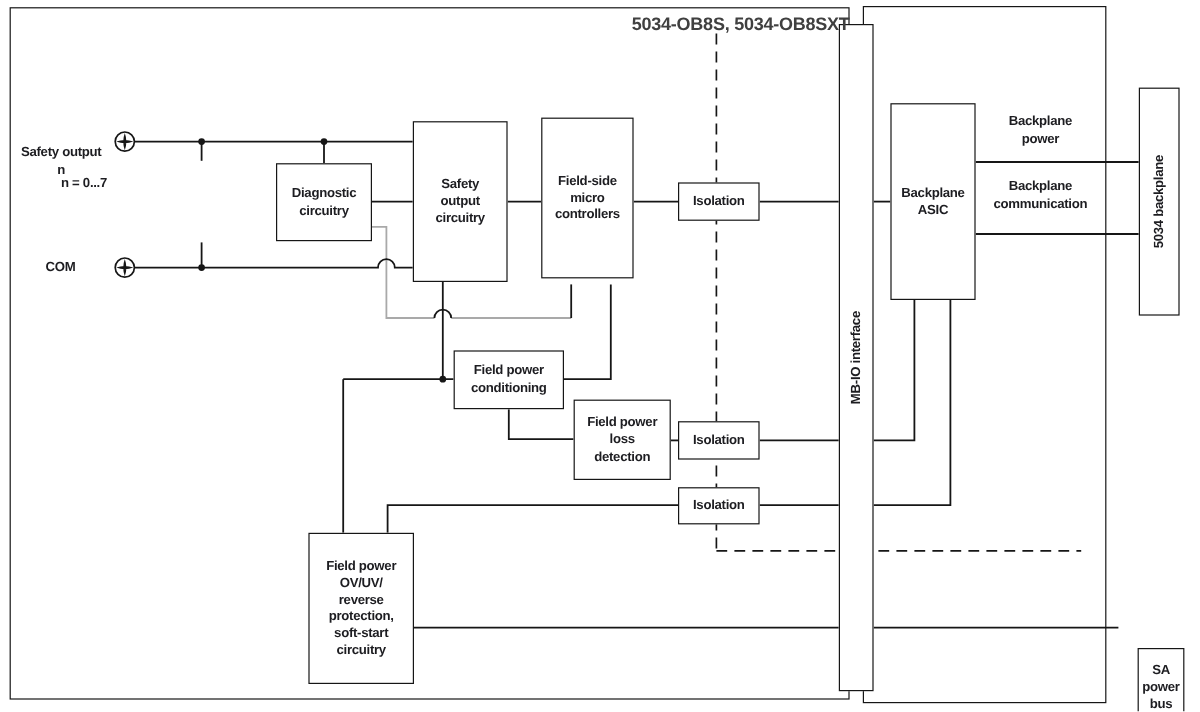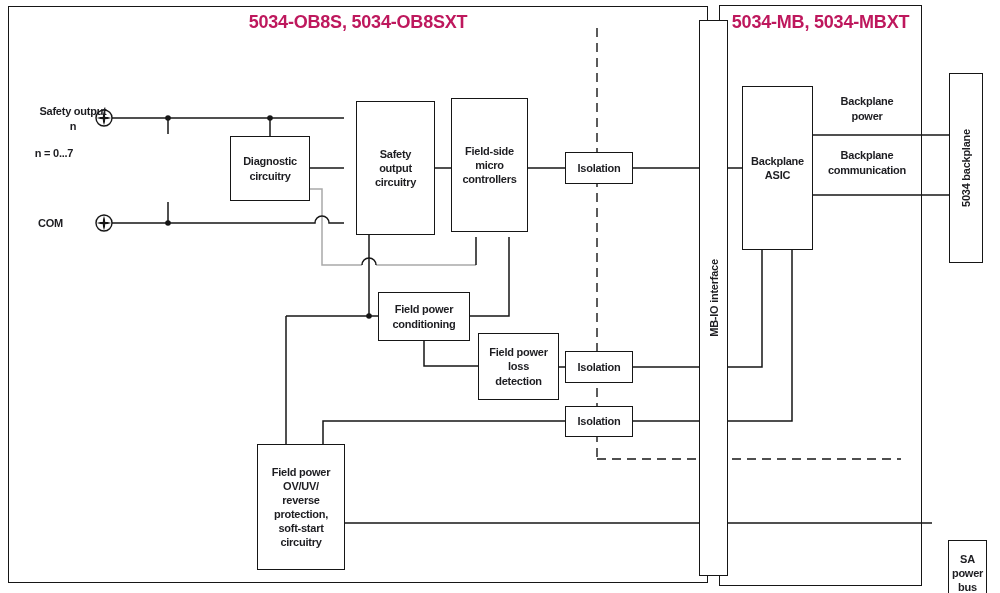--- a/index.html
+++ b/index.html
@@ -14,22 +14,22 @@
     display:flex;align-items:center;justify-content:center;
   }
   .box{
     position:absolute;border:1.5px solid #161616;background:#ffffff;z-index:4;box-sizing:border-box;
     display:flex;align-items:center;justify-content:center;text-align:center;
     font-size:11px;line-height:1.28;font-weight:700;letter-spacing:-0.25px;
     white-space:pre-line;color:#1d1d21;
   }
   .vtext{transform:rotate(-90deg);white-space:nowrap;font-size:11px;font-weight:700;letter-spacing:-0.25px;color:#1d1d21;}
   .title{
-    position:absolute;z-index:5;text-align:center;font-size:18px;font-weight:700;
-    letter-spacing:-0.2px;color:#be185d;white-space:nowrap;
+    position:absolute;z-index:5;text-align:right;font-size:15px;font-weight:700;
+    letter-spacing:-0.2px;color:#404040;white-space:nowrap;
   }
   .lbl{
     position:absolute;z-index:5;font-size:11px;font-weight:700;letter-spacing:-0.25px;
     line-height:15px;white-space:pre-line;color:#1d1d21;
   }
   .center{text-align:center;}
   .right{text-align:left;}
 </style>
 </head>
 <body>
@@ -94,29 +94,28 @@
       <circle cx="104" cy="223" r="8" fill="#ffffff" stroke="#161616" stroke-width="1.4"></circle>
       <path d="M104,215.8 Q106.6,223 104,230.2 Q101.4,223 104,215.8 Z
                M96.8,223 Q104,220.4 111.2,223 Q104,225.6 96.8,223 Z" fill="#161616"></path>
     </g>
   </svg>
 
   <div class="obox" style="left:8px;top:6px;width:700px;height:577px;"></div>
   <div class="obox" style="left:719px;top:5px;width:203px;height:581px;"></div>
 
   <div class="title" style="left:8px;top:12px;width:700px;">5034-OB8S, 5034-OB8SXT</div>
-  <div class="title" style="left:719px;top:12px;width:203px;">5034-MB, 5034-MBXT</div>
 
   <div class="bar" style="left:699px;top:20px;width:29px;height:556px;">
     <span class="vtext">MB-IO interface</span>
   </div>
 
   <div class="box" style="left:230px;top:136px;width:80px;height:65px;">Diagnostic
 circuitry</div>
-  <div class="box" style="left:356px;top:101px;width:79px;height:134px;">Safety
+  <div class="box" style="left:344px;top:101px;width:79px;height:134px;">Safety
 output
 circuitry</div>
   <div class="box" style="left:451px;top:98px;width:77px;height:134px;">Field-side
 micro
 controllers</div>
   <div class="box" style="left:565px;top:152px;width:68px;height:32px;">Isolation</div>
   <div class="box" style="left:378px;top:292px;width:92px;height:49px;">Field power
 conditioning</div>
   <div class="box" style="left:478px;top:333px;width:81px;height:67px;">Field power
 loss
@@ -131,22 +130,22 @@
 circuitry</div>
   <div class="box" style="left:742px;top:86px;width:71px;height:164px;">Backplane
 ASIC</div>
   <div class="box" style="left:949px;top:73px;width:34px;height:190px;">
     <span class="vtext">5034 backplane</span>
   </div>
   <div class="box" style="left:948px;top:492px;width:39px;height:66px;margin-top:48px;">SA
 power
 bus</div>
 
-  <div class="lbl center" style="left:10px;top:104px;width:82px;padding-left:22px;">Safety output
+  <div class="lbl center" style="left:10px;top:120px;width:82px;">Safety output
 n</div>
-  <div class="lbl center" style="left:10px;top:146px;width:88px;">n = 0...7</div>
+  <div class="lbl center" style="left:10px;top:146px;width:88px;padding-left:16px;">n = 0...7</div>
   <div class="lbl right" style="left:38px;top:216px;width:47px;">COM</div>
   <div class="lbl center" style="left:815px;top:94px;width:104px;">Backplane
 power</div>
   <div class="lbl center" style="left:815px;top:148px;width:104px;">Backplane
 communication</div>
 
 </div>
 
 </body></html>

